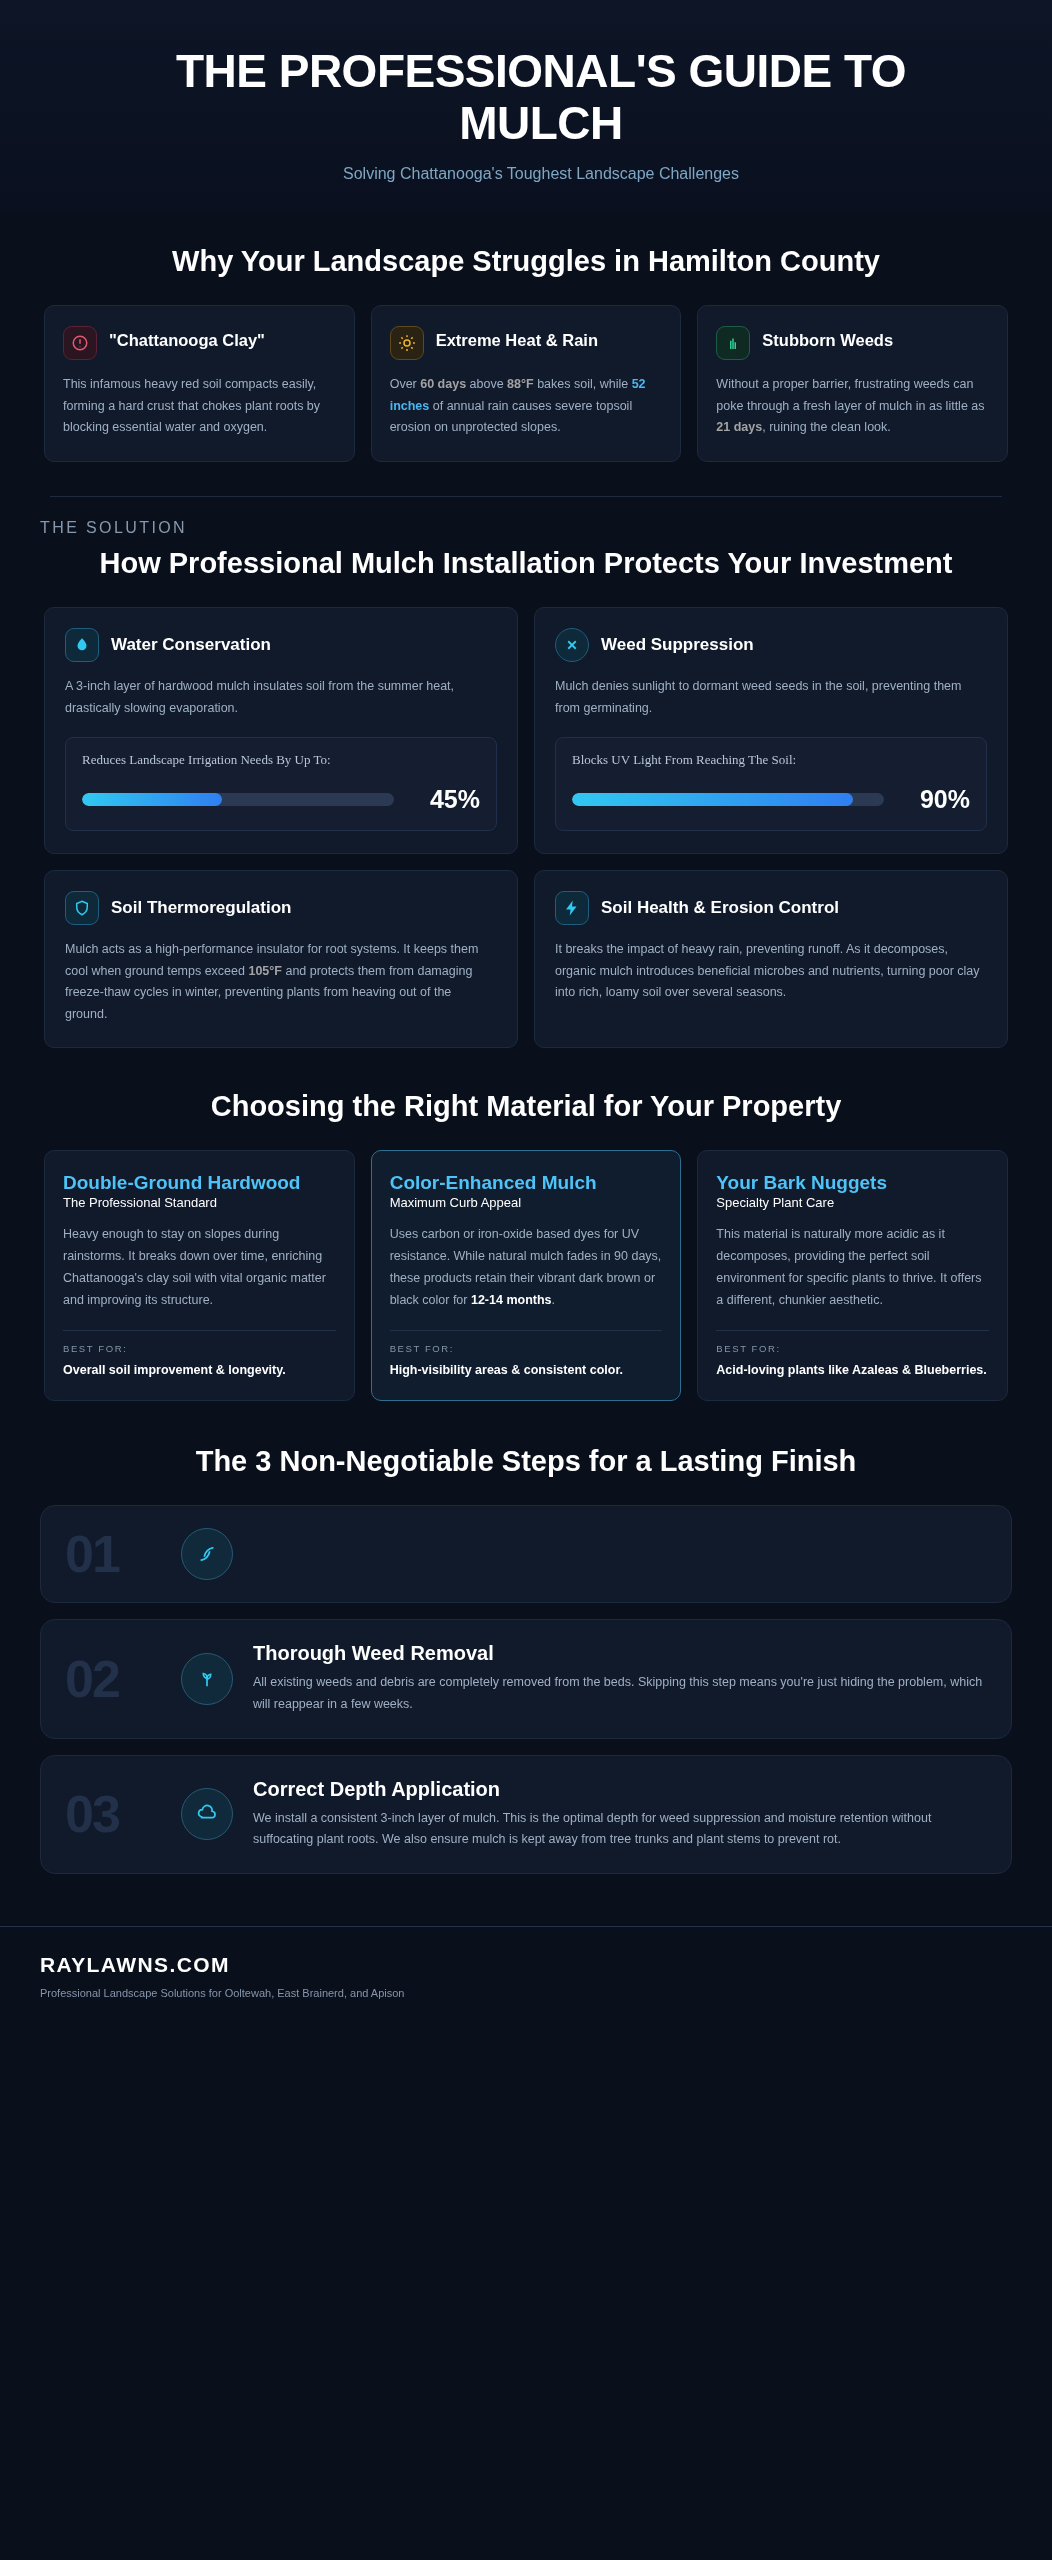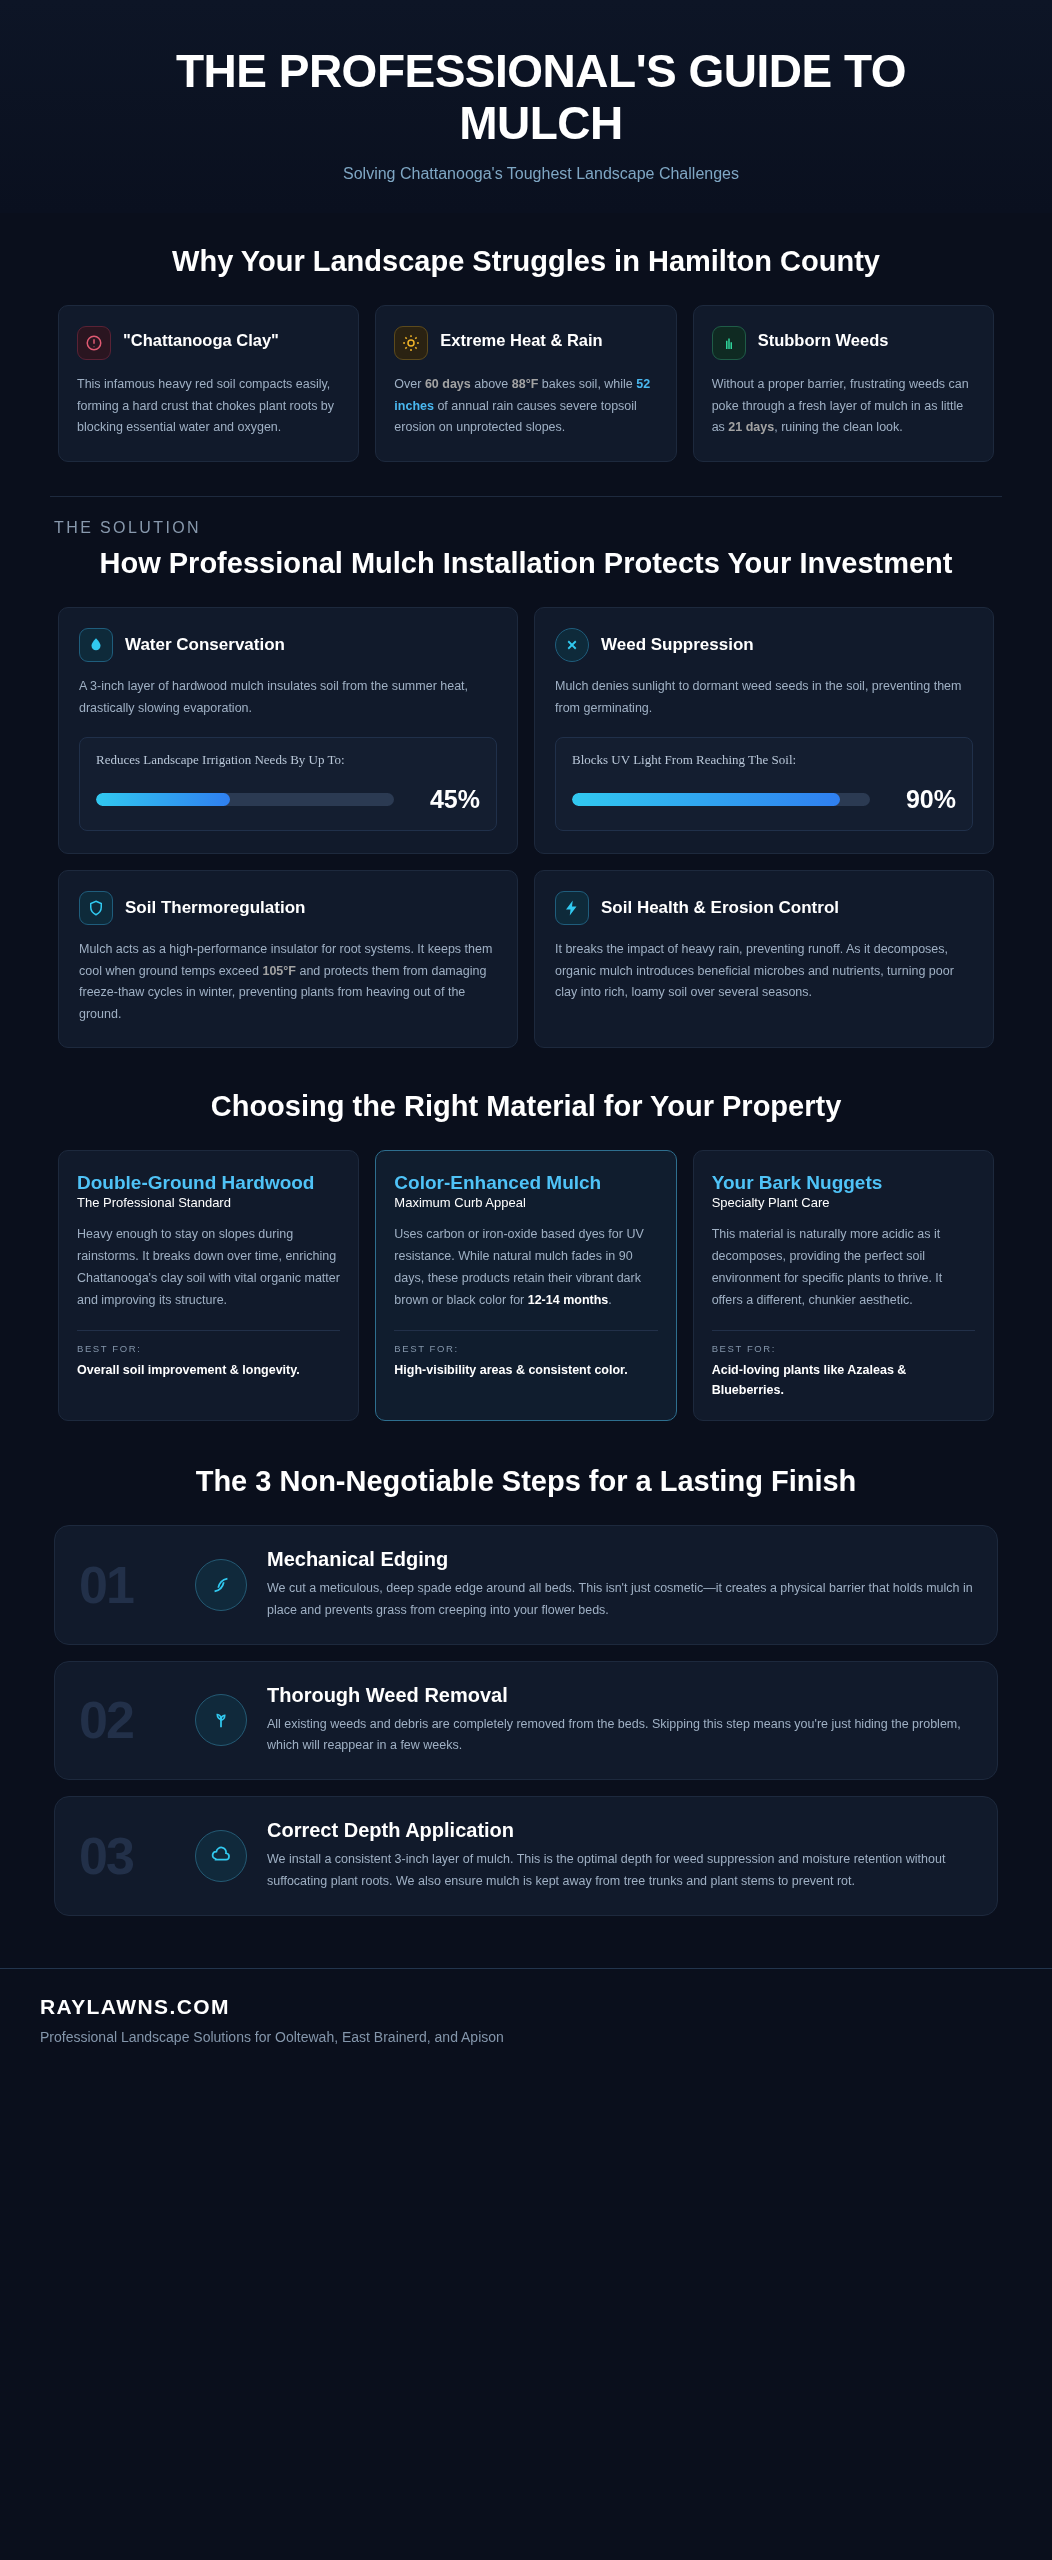--- a/index.html
+++ b/index.html
@@ -27,21 +27,21 @@
     color: #ffffff;
   }
   .hero .sub {
     margin-top: 16px;
     font-size: 16px;
     color: #7fa7c4;
     font-weight: 400;
   }
 
   
-  .section { padding: 0 54px; }
+  .section { padding: 0 40px; }
   h2.section-title {
     text-align: center;
     font-size: 29px;
     font-weight: 700;
     color: #ffffff;
     margin: 30px 0 26px 0;
     line-height: 1.25;
   }
   .eyebrow {
     text-align: left;
@@ -239,21 +239,21 @@
     padding: 26px 40px 34px 40px;
   }
   .footer .brand {
     font-size: 21px;
     font-weight: 700;
     letter-spacing: 1.4px;
     color: #ffffff;
   }
   .footer .tag {
     margin-top: 10px;
-    font-size: 14px;
+    font-size: 11px;
     color: #8496ab;
   }
   .pad-b { padding-bottom: 10px; }
 </style>
 </head>
 <body>
 
 <div class="page">
 
   <div class="hero">
@@ -435,24 +435,20 @@
     <h2 class="section-title" style="margin-top:42px;">The 3 Non-Negotiable Steps for a Lasting Finish</h2>
 
     <div class="step">
       <div class="stepnum">01</div>
       <div class="stepico">
         <svg width="22" height="22" viewBox="0 0 24 24" fill="none" stroke="#31c9f0" stroke-width="1.9">
           <path d="M5 19c5-1 9-5 10-10"></path>
             <path d="M19 5c-5 1-9 5-10 10"></path>
         </svg>
       </div>
-      <div class="steptext">
-        <h3>Mechanical Edging</h3>
-        <p>We cut a meticulous, deep spade edge around all beds. This isn't just cosmetic—it creates a physical barrier that holds mulch in place and prevents grass from creeping into your flower beds.</p>
-      </div>
     </div>
 
     <div class="step">
       <div class="stepnum">02</div>
       <div class="stepico">
         <svg width="22" height="22" viewBox="0 0 24 24" fill="none" stroke="#31c9f0" stroke-width="1.9">
           <path d="M12 20V8"></path>
             <path d="M12 11c0-3-2-5-4-5 0 3 2 5 4 5z"></path>
             <path d="M12 12c0-3 2-5 4-5 0 3-2 5-4 5z"></path>
         </svg>

